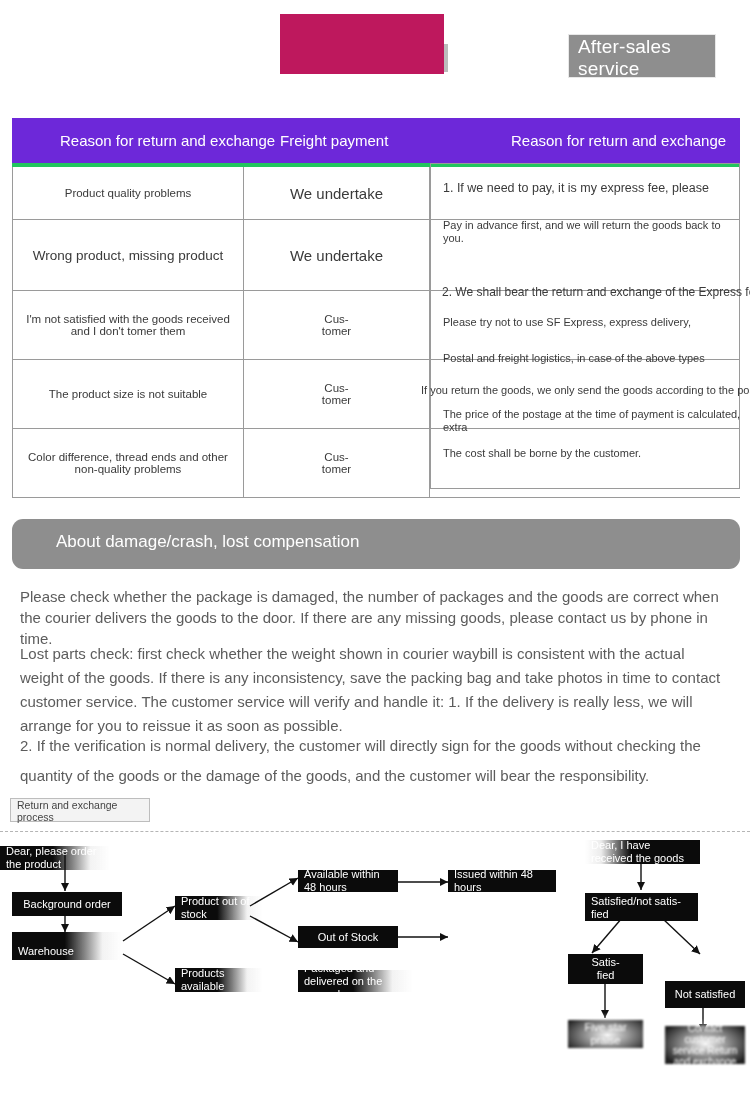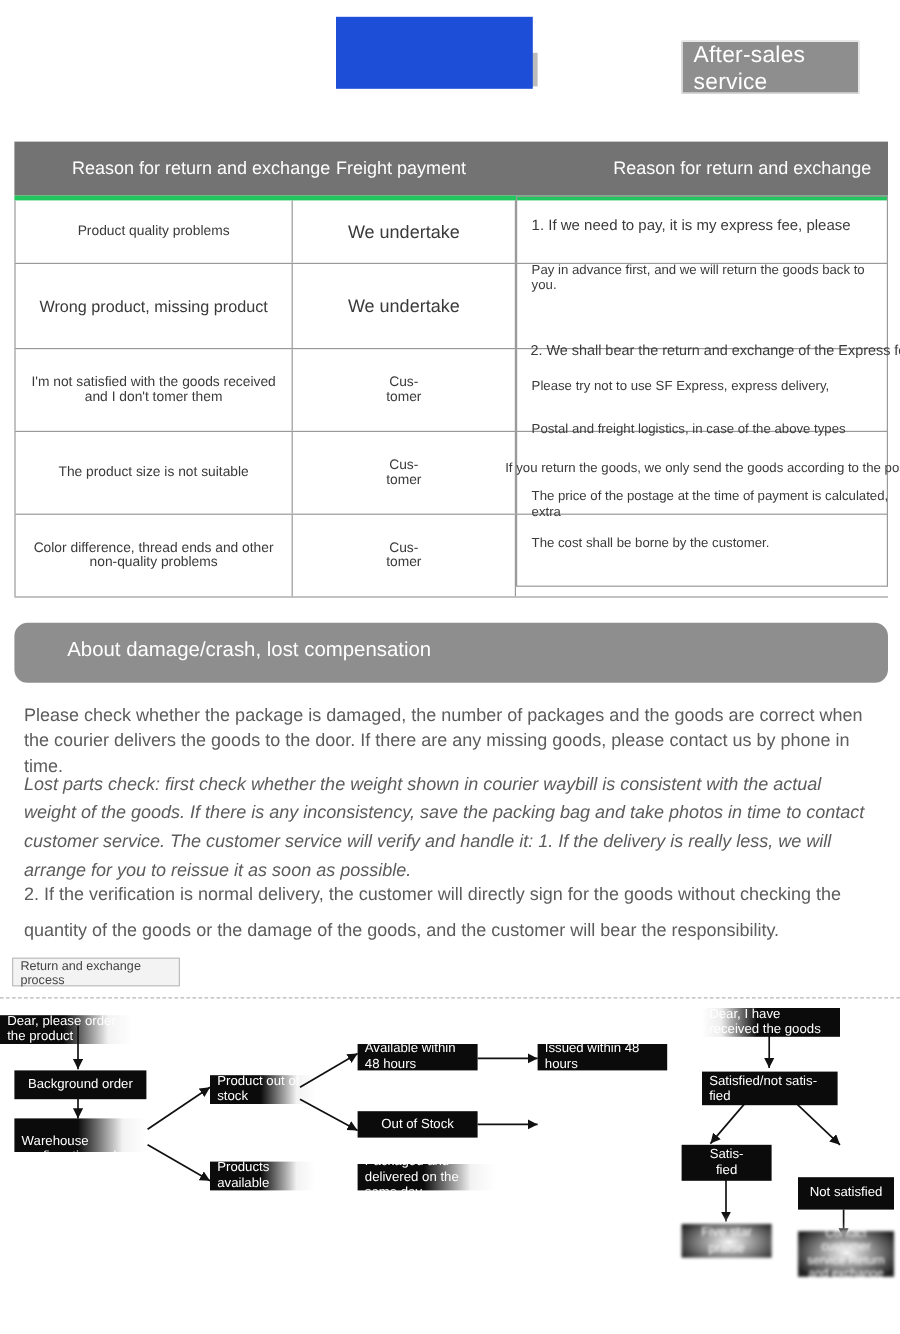--- a/index.html
+++ b/index.html
@@ -6,21 +6,21 @@
   html, body { margin:0; padding:0; }
   body {
     width:750px; height:1112px; position:relative;
     background:#ffffff;
     font-family:"Liberation Sans", sans-serif;
     color:#333;
     overflow:hidden;
   }
   .banner-outer{
     position:absolute; left:280px; top:14px; width:164px; height:60px;
-    background:#1d4ed8;
+    background:#be185d;
   }
   .banner-inner{
     position:absolute; left:288px; top:20px; width:148px; height:44px;
     border:1px solid #e8e8e8;
     background:#8e8e8e;
   }
   .banner-text{
     position:absolute; left:298px; top:22px; width:140px;
     color:#ffffff; font-size:19px; line-height:22px; font-weight:400;
     letter-spacing:.2px;
@@ -28,21 +28,21 @@
   .banner-shadow{
     position:absolute; left:300px; top:44px; width:148px; height:28px;
     background:#bcbcbc; z-index:-1;
   }
 
   
   .tbl{
     position:absolute; left:12px; top:118px; width:728px;
   }
   .tbl-head{
-    height:45px; background:#737373; position:relative;
+    height:45px; background:#6d28d9; position:relative;
   }
   .th{
     position:absolute; top:0; height:45px; line-height:45px;
     color:#fff; font-size:15px; white-space:nowrap;
   }
   .th-1{ left:48px; }
   .th-2{ left:268px; }
   .th-3{ left:499px; }
 
   .tbl-body{ position:relative; width:728px; }
@@ -92,21 +92,21 @@
   }
   .secbar span{
     position:absolute; left:44px; top:13px; color:#fff; font-size:17px;
   }
 
   
   .para{
     position:absolute; color:#5c5c5c; font-size:15px; width:708px; left:20px;
   }
   .p1{ top:586px; line-height:21px; }
-  .p2{ top:642px; line-height:24px;font-style:italic; }
+  .p2{ top:642px; line-height:24px; }
   .p3{ top:731px; line-height:30px; }
 
   
   .proc-btn{
     position:absolute; left:10px; top:798px; width:140px; height:24px;
     background:#f3f3f3; border:1px solid #bdbdbd;
     font-size:10.5px; color:#444;
     display:flex; align-items:flex-start; padding-left:6px;
   }
   .dashed{

